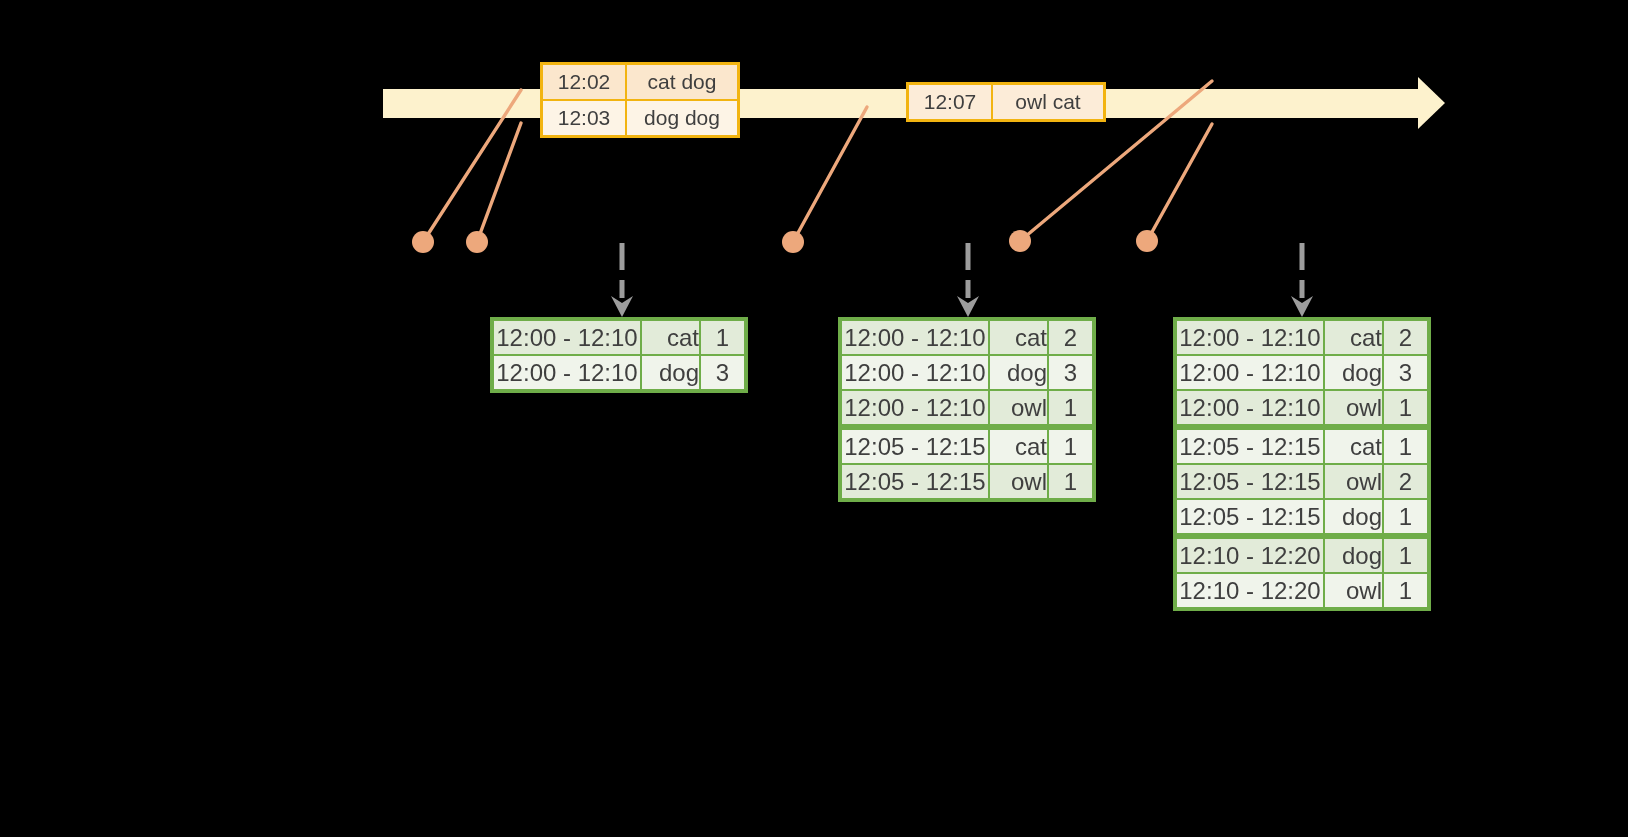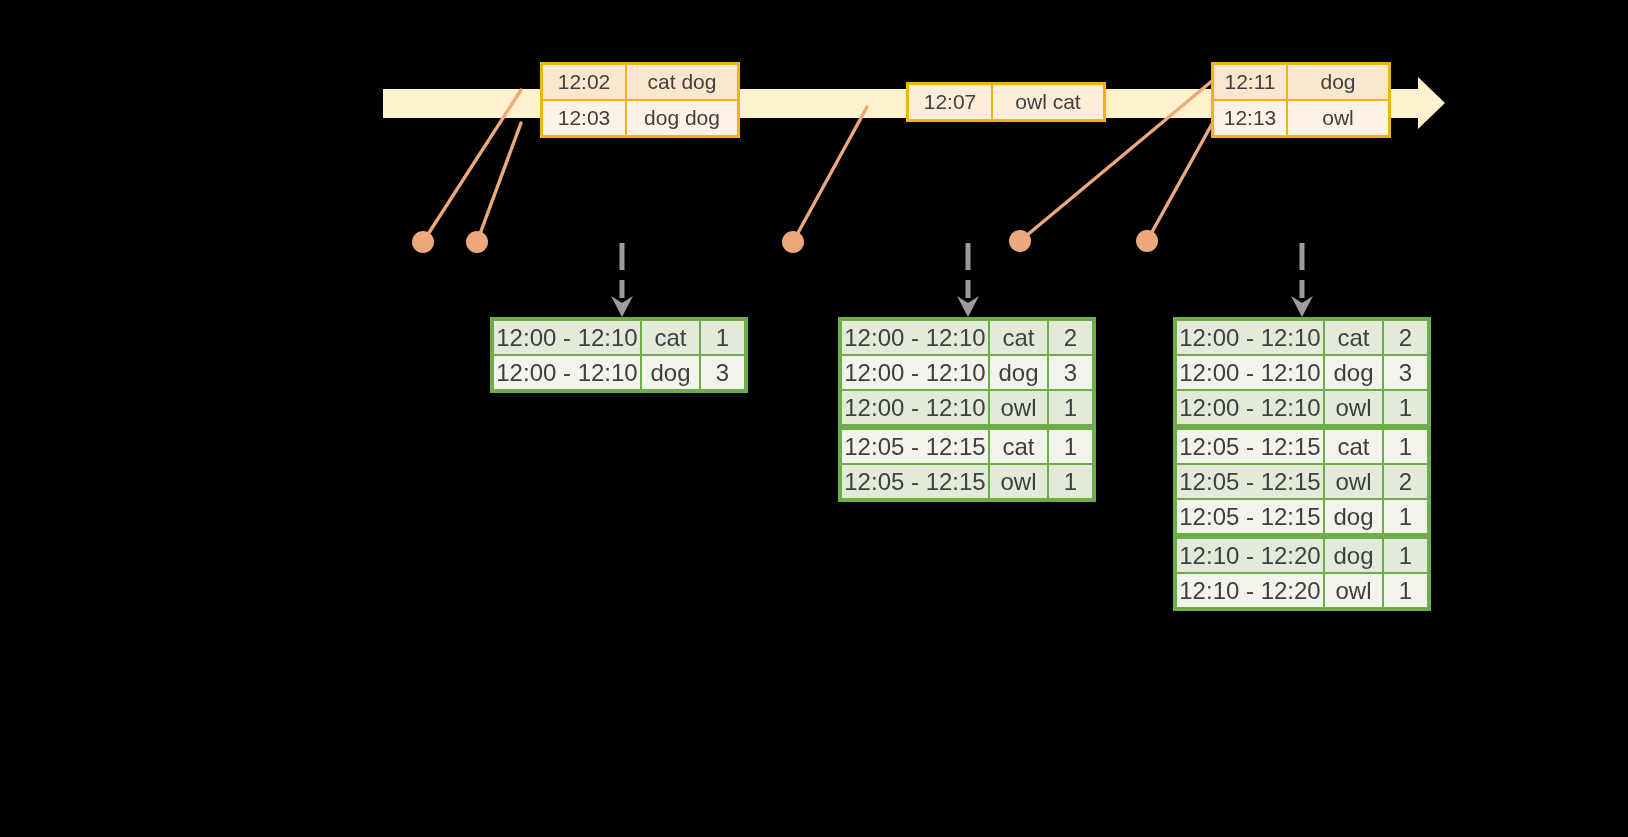--- a/index.html
+++ b/index.html
@@ -27,21 +27,21 @@
   .evt tr:nth-child(odd) td{background:var(--event-row-dark,#fbe7cd);}
   .evt tr:nth-child(even) td{background:var(--event-row-light,#fdf4e6);}
   .evt.evt-sm td.time{width:72px;}
   .evt.evt-sm td.words{width:100px;}
   .evt.evt-single tr td{background:var(--event-row-single,#fcecd8);}
 
   
   .res{border:4px solid var(--result-border,#6fad49);font-size:24px;}
   .res td{border:2px solid var(--result-border,#6fad49);height:33px;}
   .res td.window{width:146px;}
-  .res td.word{width:57px;}
+  .res td.word{width:57px;text-align:right;}
   .res td.count{width:43px;}
   .res tr:nth-child(odd) td{background:var(--result-row-dark,#e2ebd9);}
   .res tr:nth-child(even) td{background:var(--result-row-light,#f0f4eb);}
   .res tr.group-start td{border-top:6px solid var(--result-border,#6fad49);}
 
   #evt1{left:540px;top:62px;}
   #evt2{left:866px;top:82px;margin-left:40px;}
   #evt3{left:1211px;top:62px;}
   #res1{left:490px;top:317px;}
   #res2{left:838px;top:317px;}
@@ -97,32 +97,20 @@
 
   <table id="evt2" class="evt evt-single">
     <tbody>
       <tr>
         <td class="time">12:07</td>
         <td class="words">owl cat</td>
       </tr>
     </tbody>
   </table>
 
-  <table id="evt3" class="evt evt-sm">
-    <tbody>
-      <tr>
-        <td class="time">12:11</td>
-        <td class="words">dog</td>
-      </tr>
-      <tr>
-        <td class="time">12:13</td>
-        <td class="words">owl</td>
-      </tr>
-    </tbody>
-  </table>
 
   <table id="res1" class="res">
     <tbody>
       <tr>
         <td class="window">12:00 - 12:10</td>
         <td class="word">cat</td>
         <td class="count">1</td>
       </tr>
       <tr>
         <td class="window">12:00 - 12:10</td>

